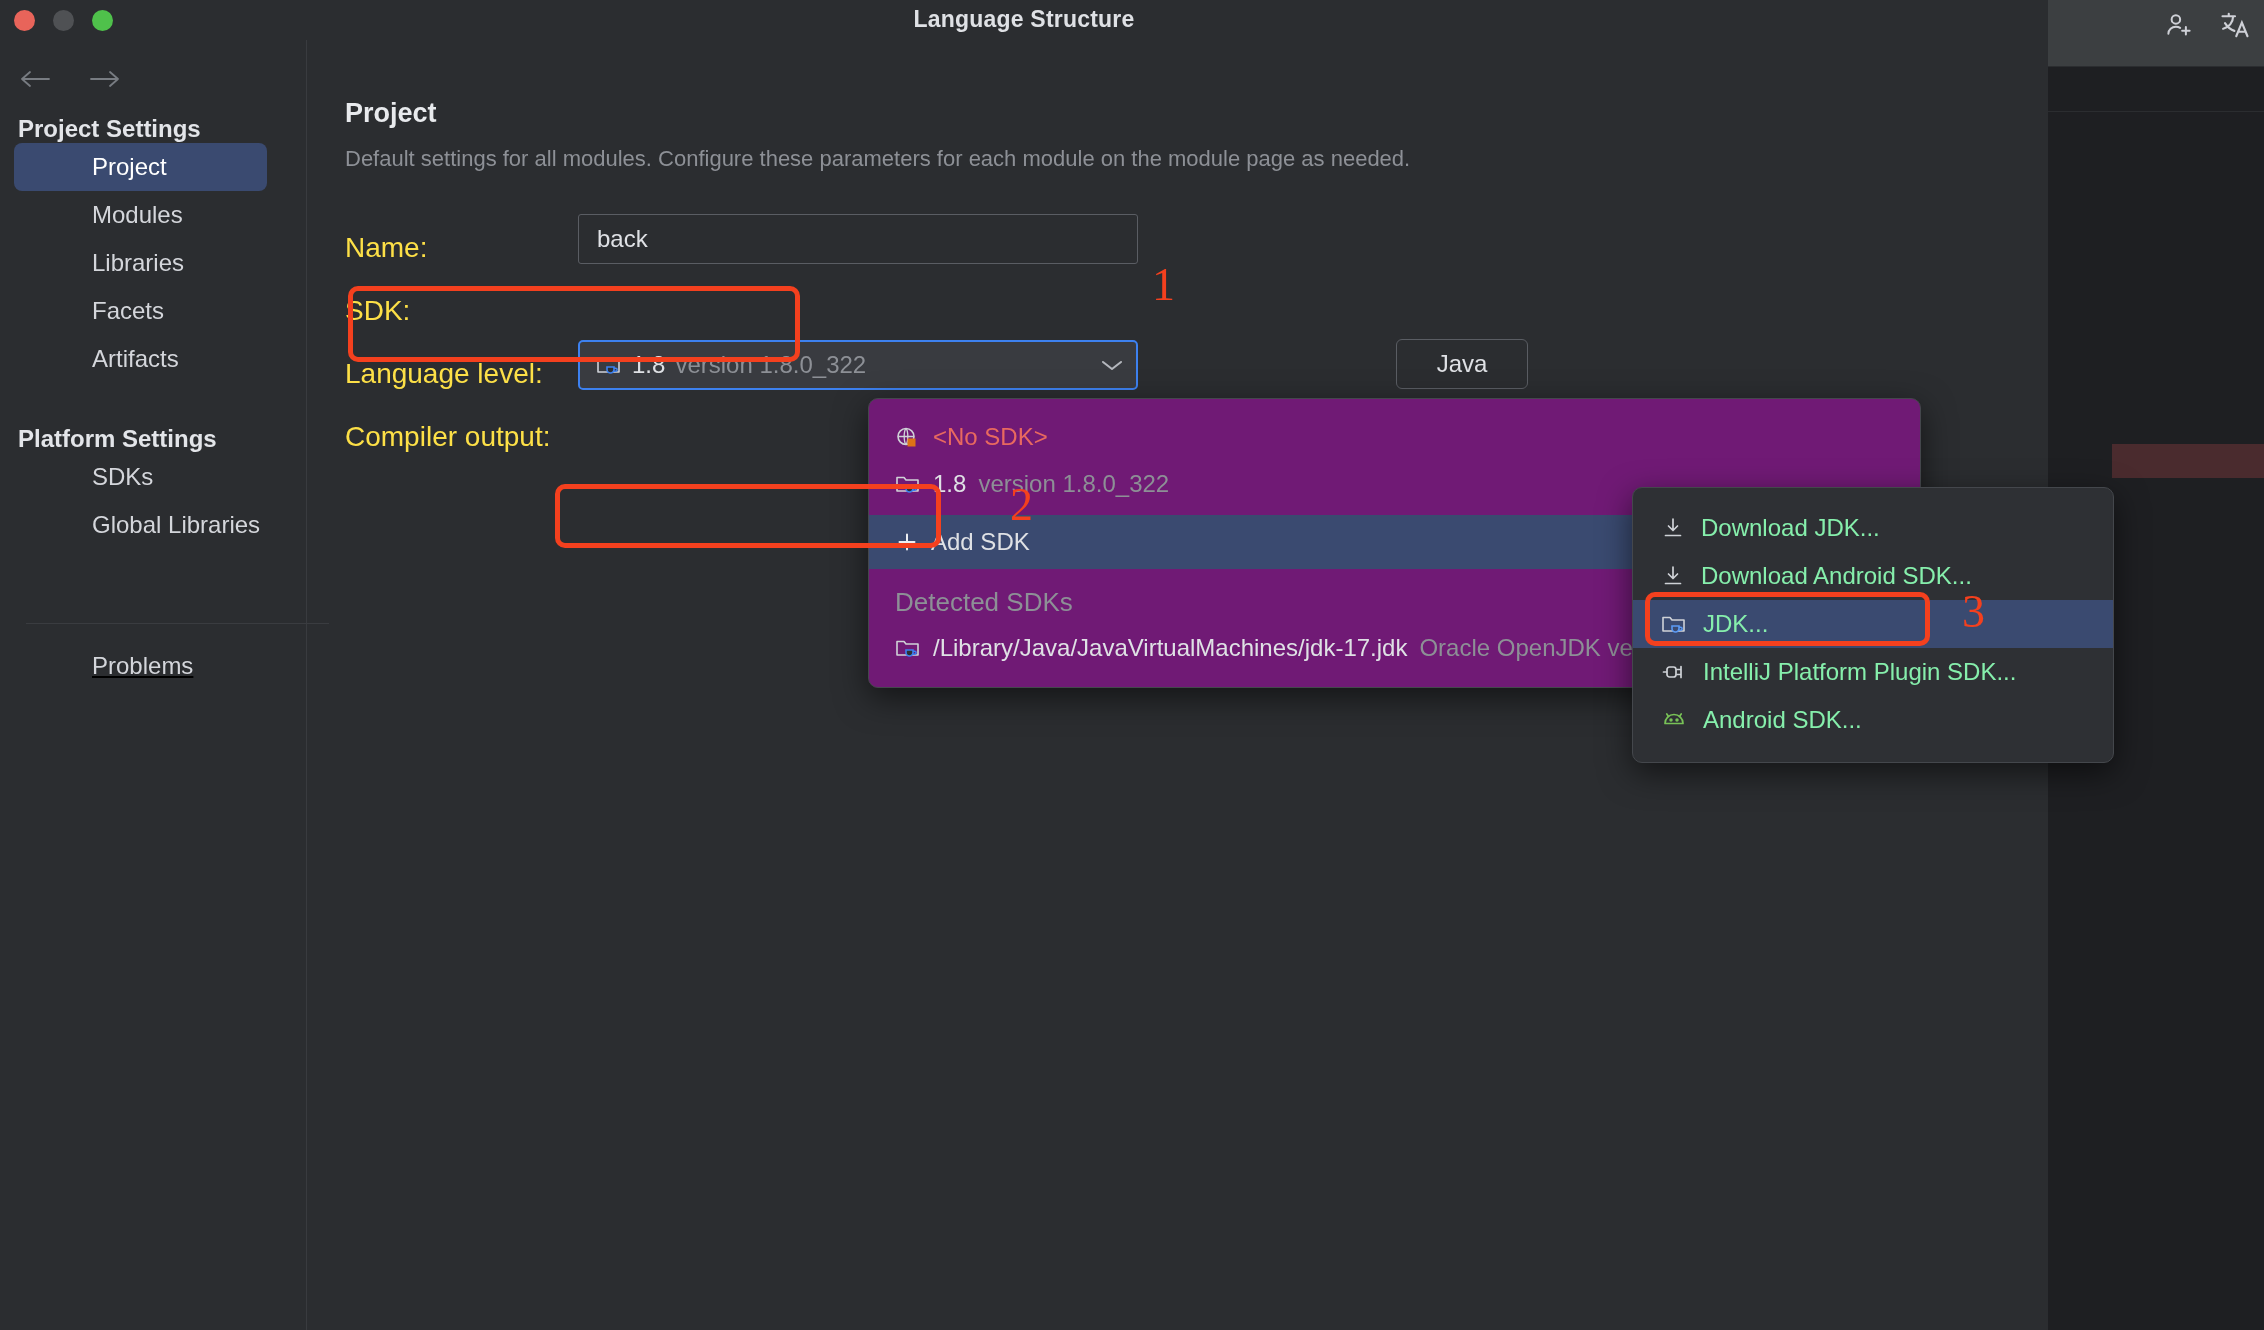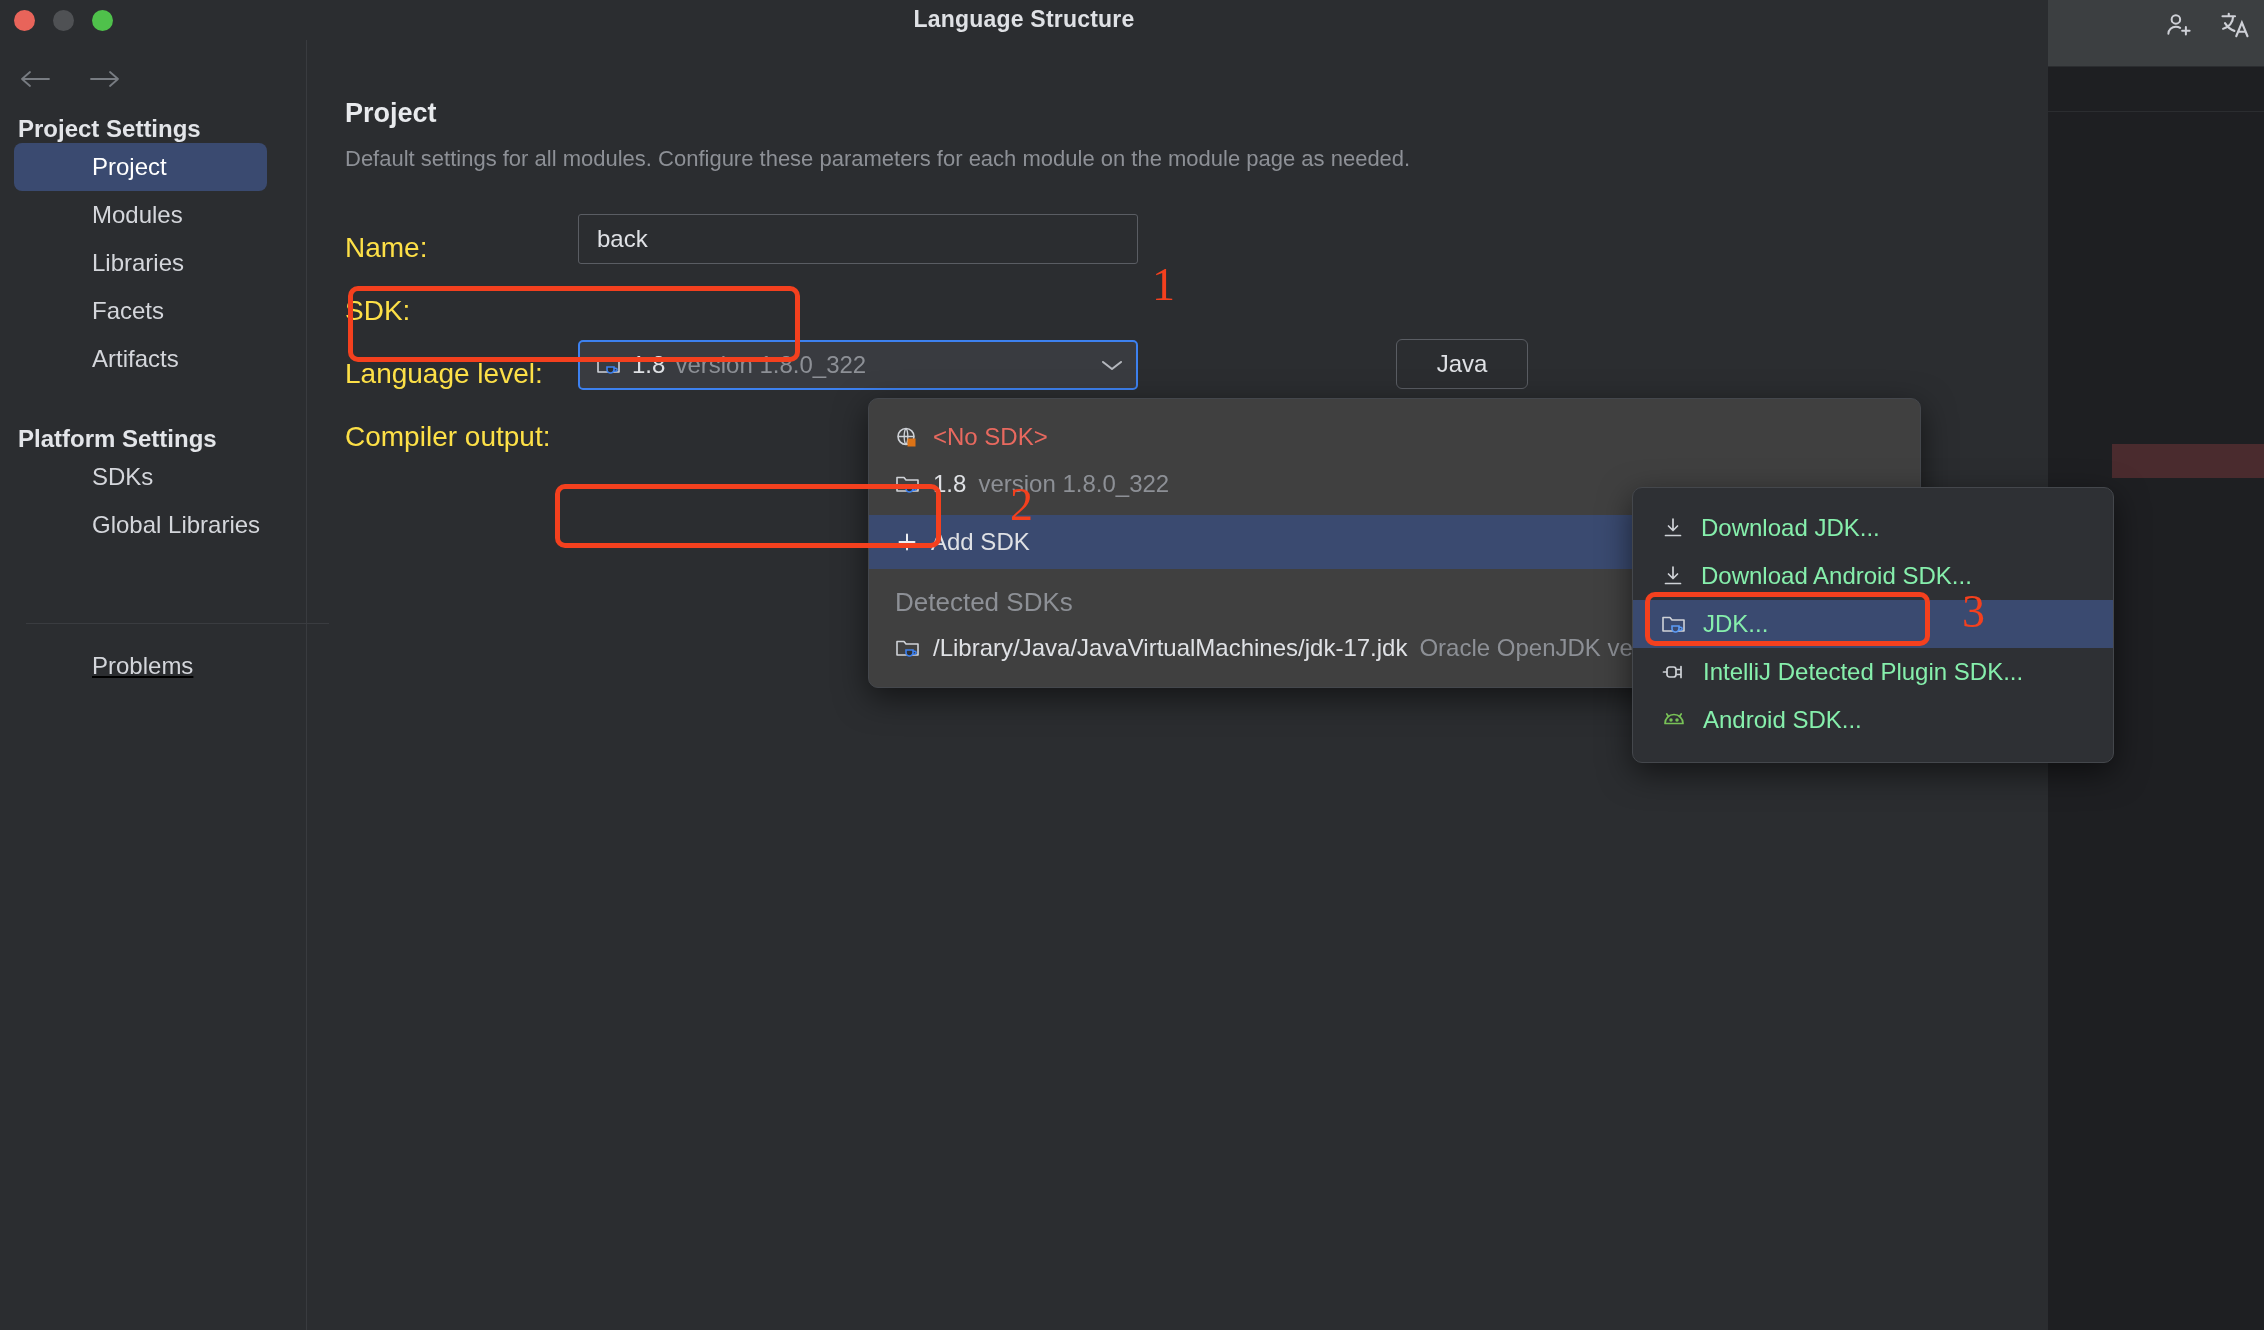--- a/index.html
+++ b/index.html
@@ -125,21 +125,21 @@
   #language-combo {
     position: absolute; left: 1210px; top: 363px; width: 140px; height: 47px;
     background: #393b40; border: 1px solid #55585e; border-radius: 5px;
     display: flex; align-items: center; justify-content: flex-end;
     padding-right: 16px; color: #b4b7bd;
   }
 
   
   #sdk-popup {
     position: absolute; left: 560px; top: 358px; width: 1053px; height: 105px;
-    background: #404040; border: 1px solid #44474c; border-radius: 10px;
+    background: #701a75; border: 1px solid #44474c; border-radius: 10px;
     box-shadow: 0 10px 32px rgba(0,0,0,.55);
     height: auto; padding: 14px 0 16px 0;
   }
   .popup-row {
     height: 47px; display: flex; align-items: center;
     padding-left: 26px; color: #dfe1e5; font-size: 24px; gap: 12px;
   }
   .popup-row.nosdk { color: #e8695f; }
   .popup-row .dim { color: #8d9096; }
   .popup-row.addsdk {
@@ -403,21 +403,21 @@
     <span>JDK...</span>
   </div>
   <div class="submenu-row">
     <span>
       <svg width="26" height="24" viewBox="0 0 26 24" fill="none" stroke="#cfd2d7" stroke-width="1.7" stroke-linecap="round" stroke-linejoin="round">
         <path d="M2.5 12h3"></path>
         <rect x="6" y="7" width="9" height="10" rx="2.5"></rect>
         <path d="M16 9.5h4M16 14.5h4M20 6.5v11"></path>
       </svg>
     </span>
-    <span>IntelliJ Detected Plugin SDK...</span>
+    <span>IntelliJ Platform Plugin SDK...</span>
   </div>
   <div class="submenu-row">
     <span>
       <svg width="26" height="24" viewBox="0 0 26 24" fill="none" stroke="#78c257" stroke-width="1.7" stroke-linecap="round" stroke-linejoin="round">
         <path d="M4 15.5a9 9 0 0 1 18 0z"></path>
         <path d="M7.5 8.5 5.8 6M18.5 8.5 20.2 6"></path>
         <circle cx="10" cy="12" r=".9" fill="#78c257"></circle>
         <circle cx="16" cy="12" r=".9" fill="#78c257"></circle>
       </svg>
     </span>

